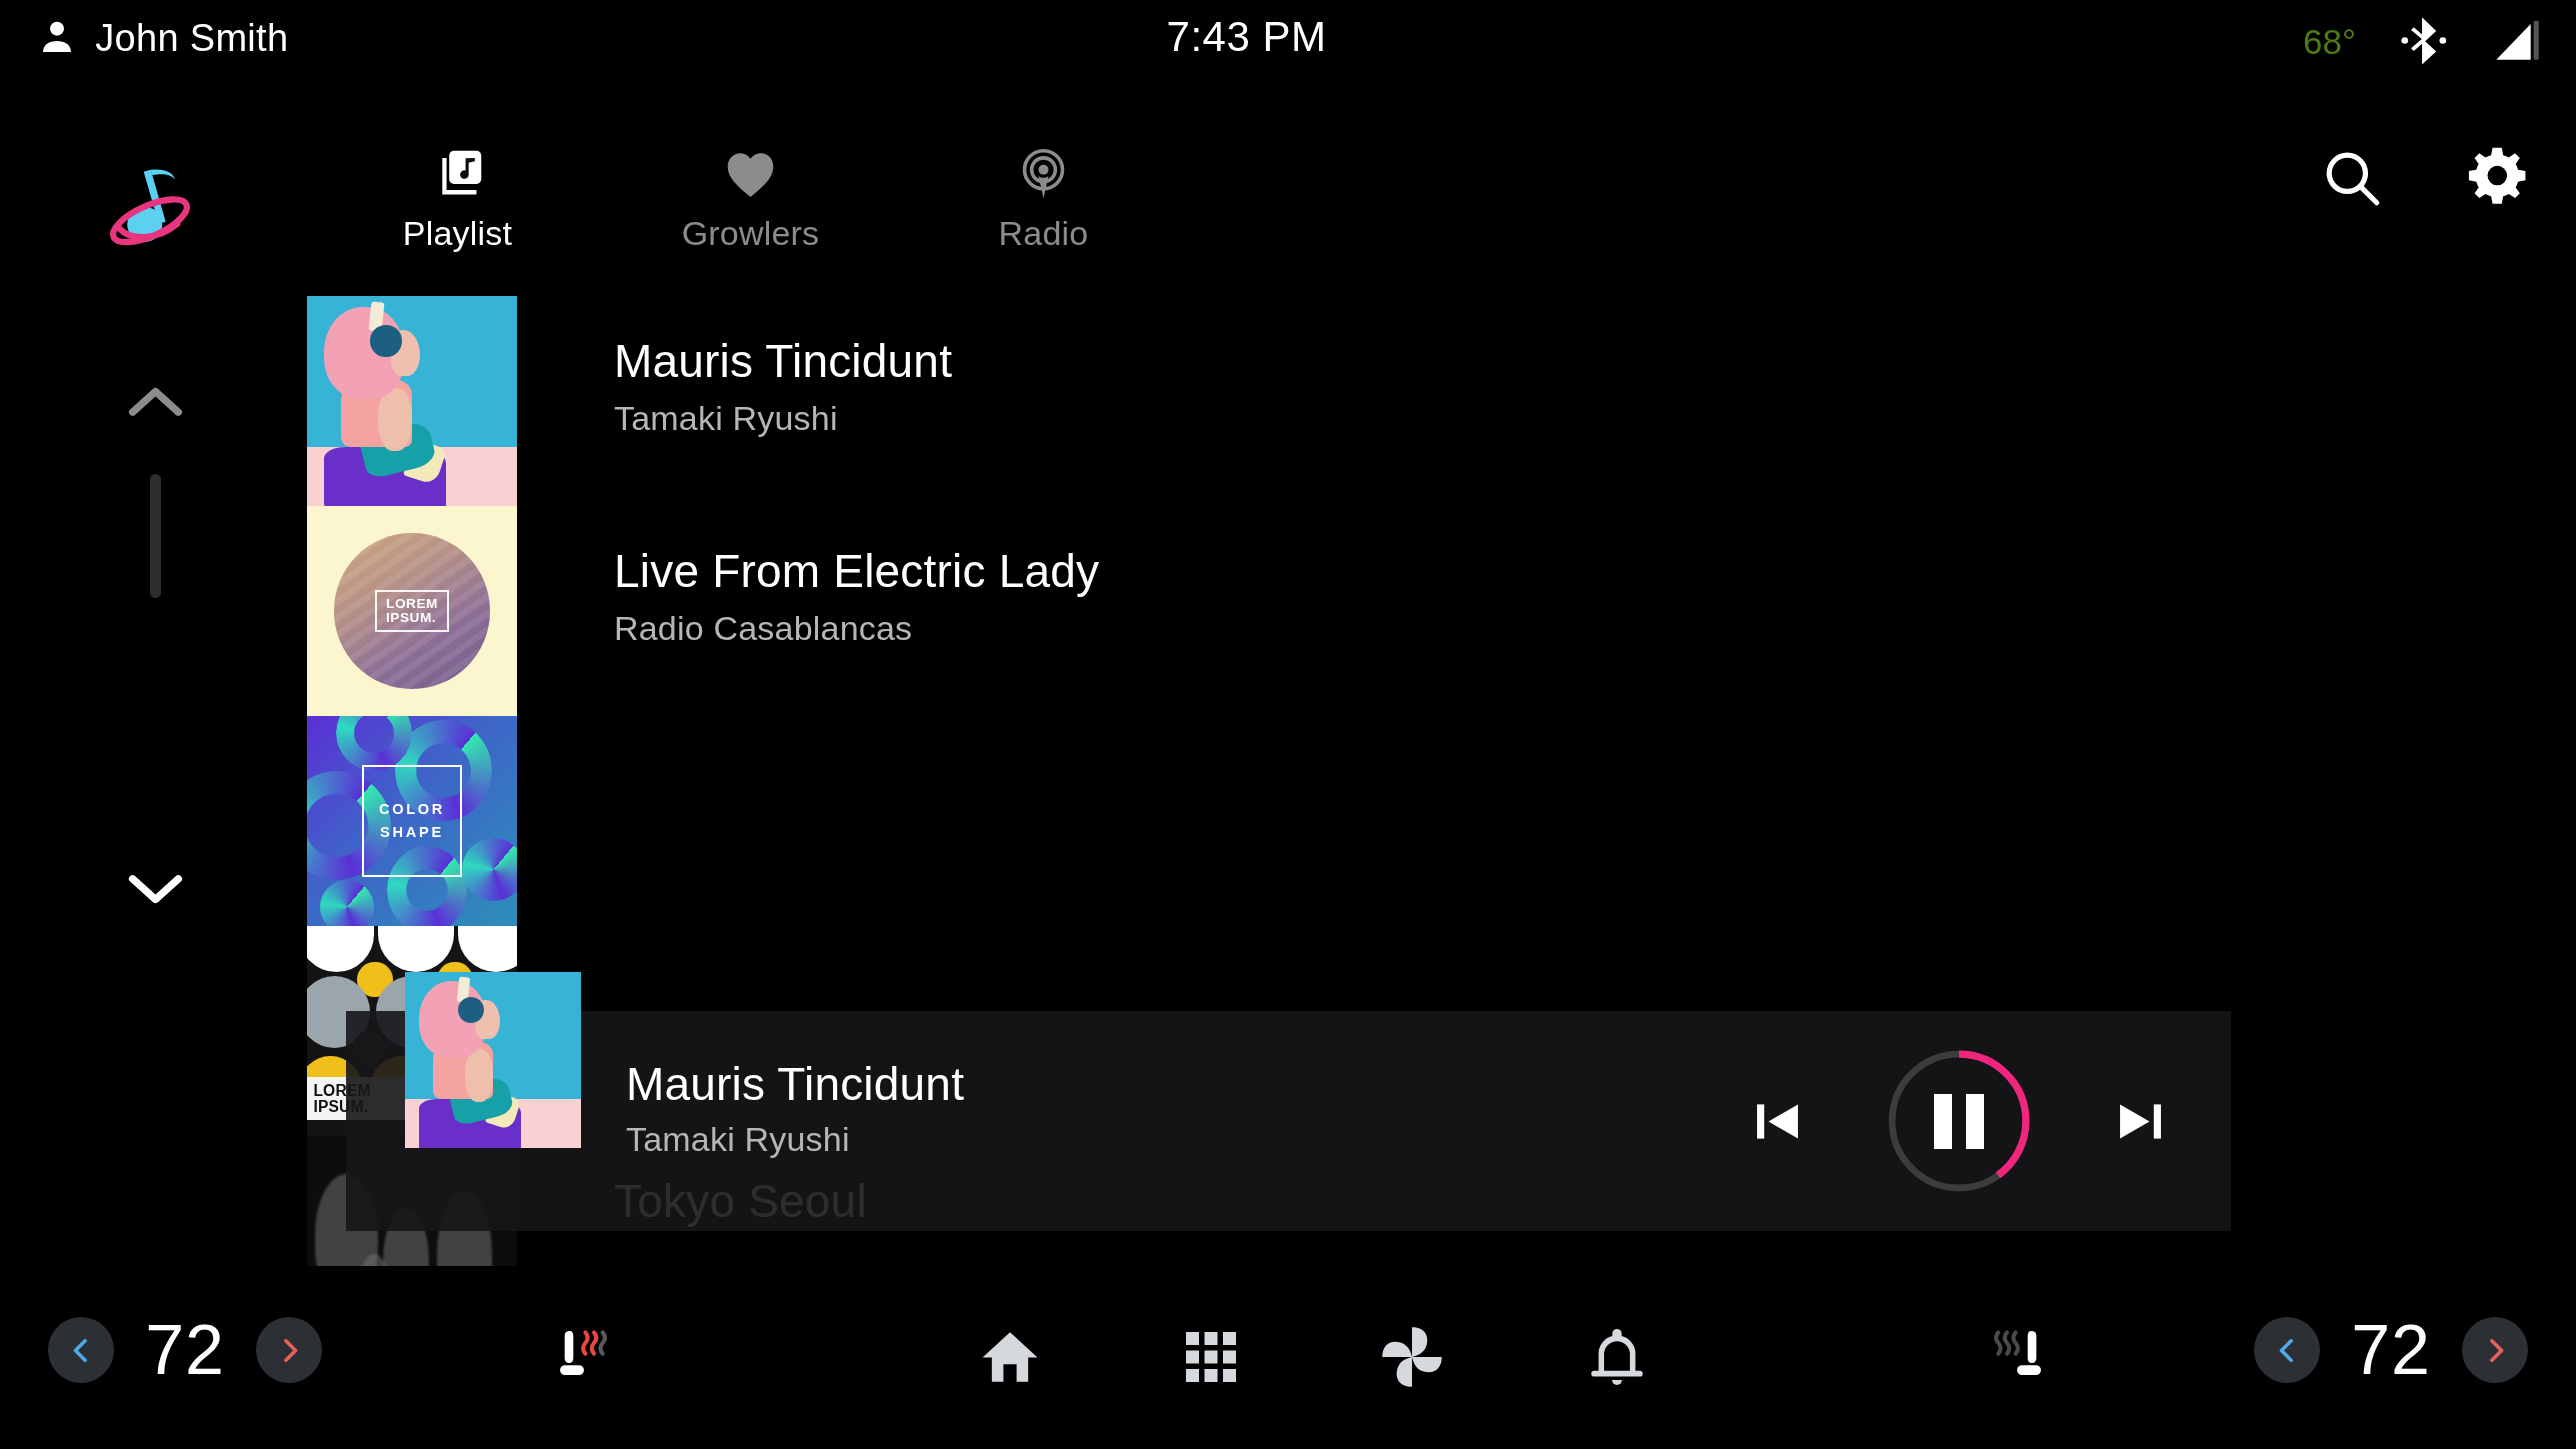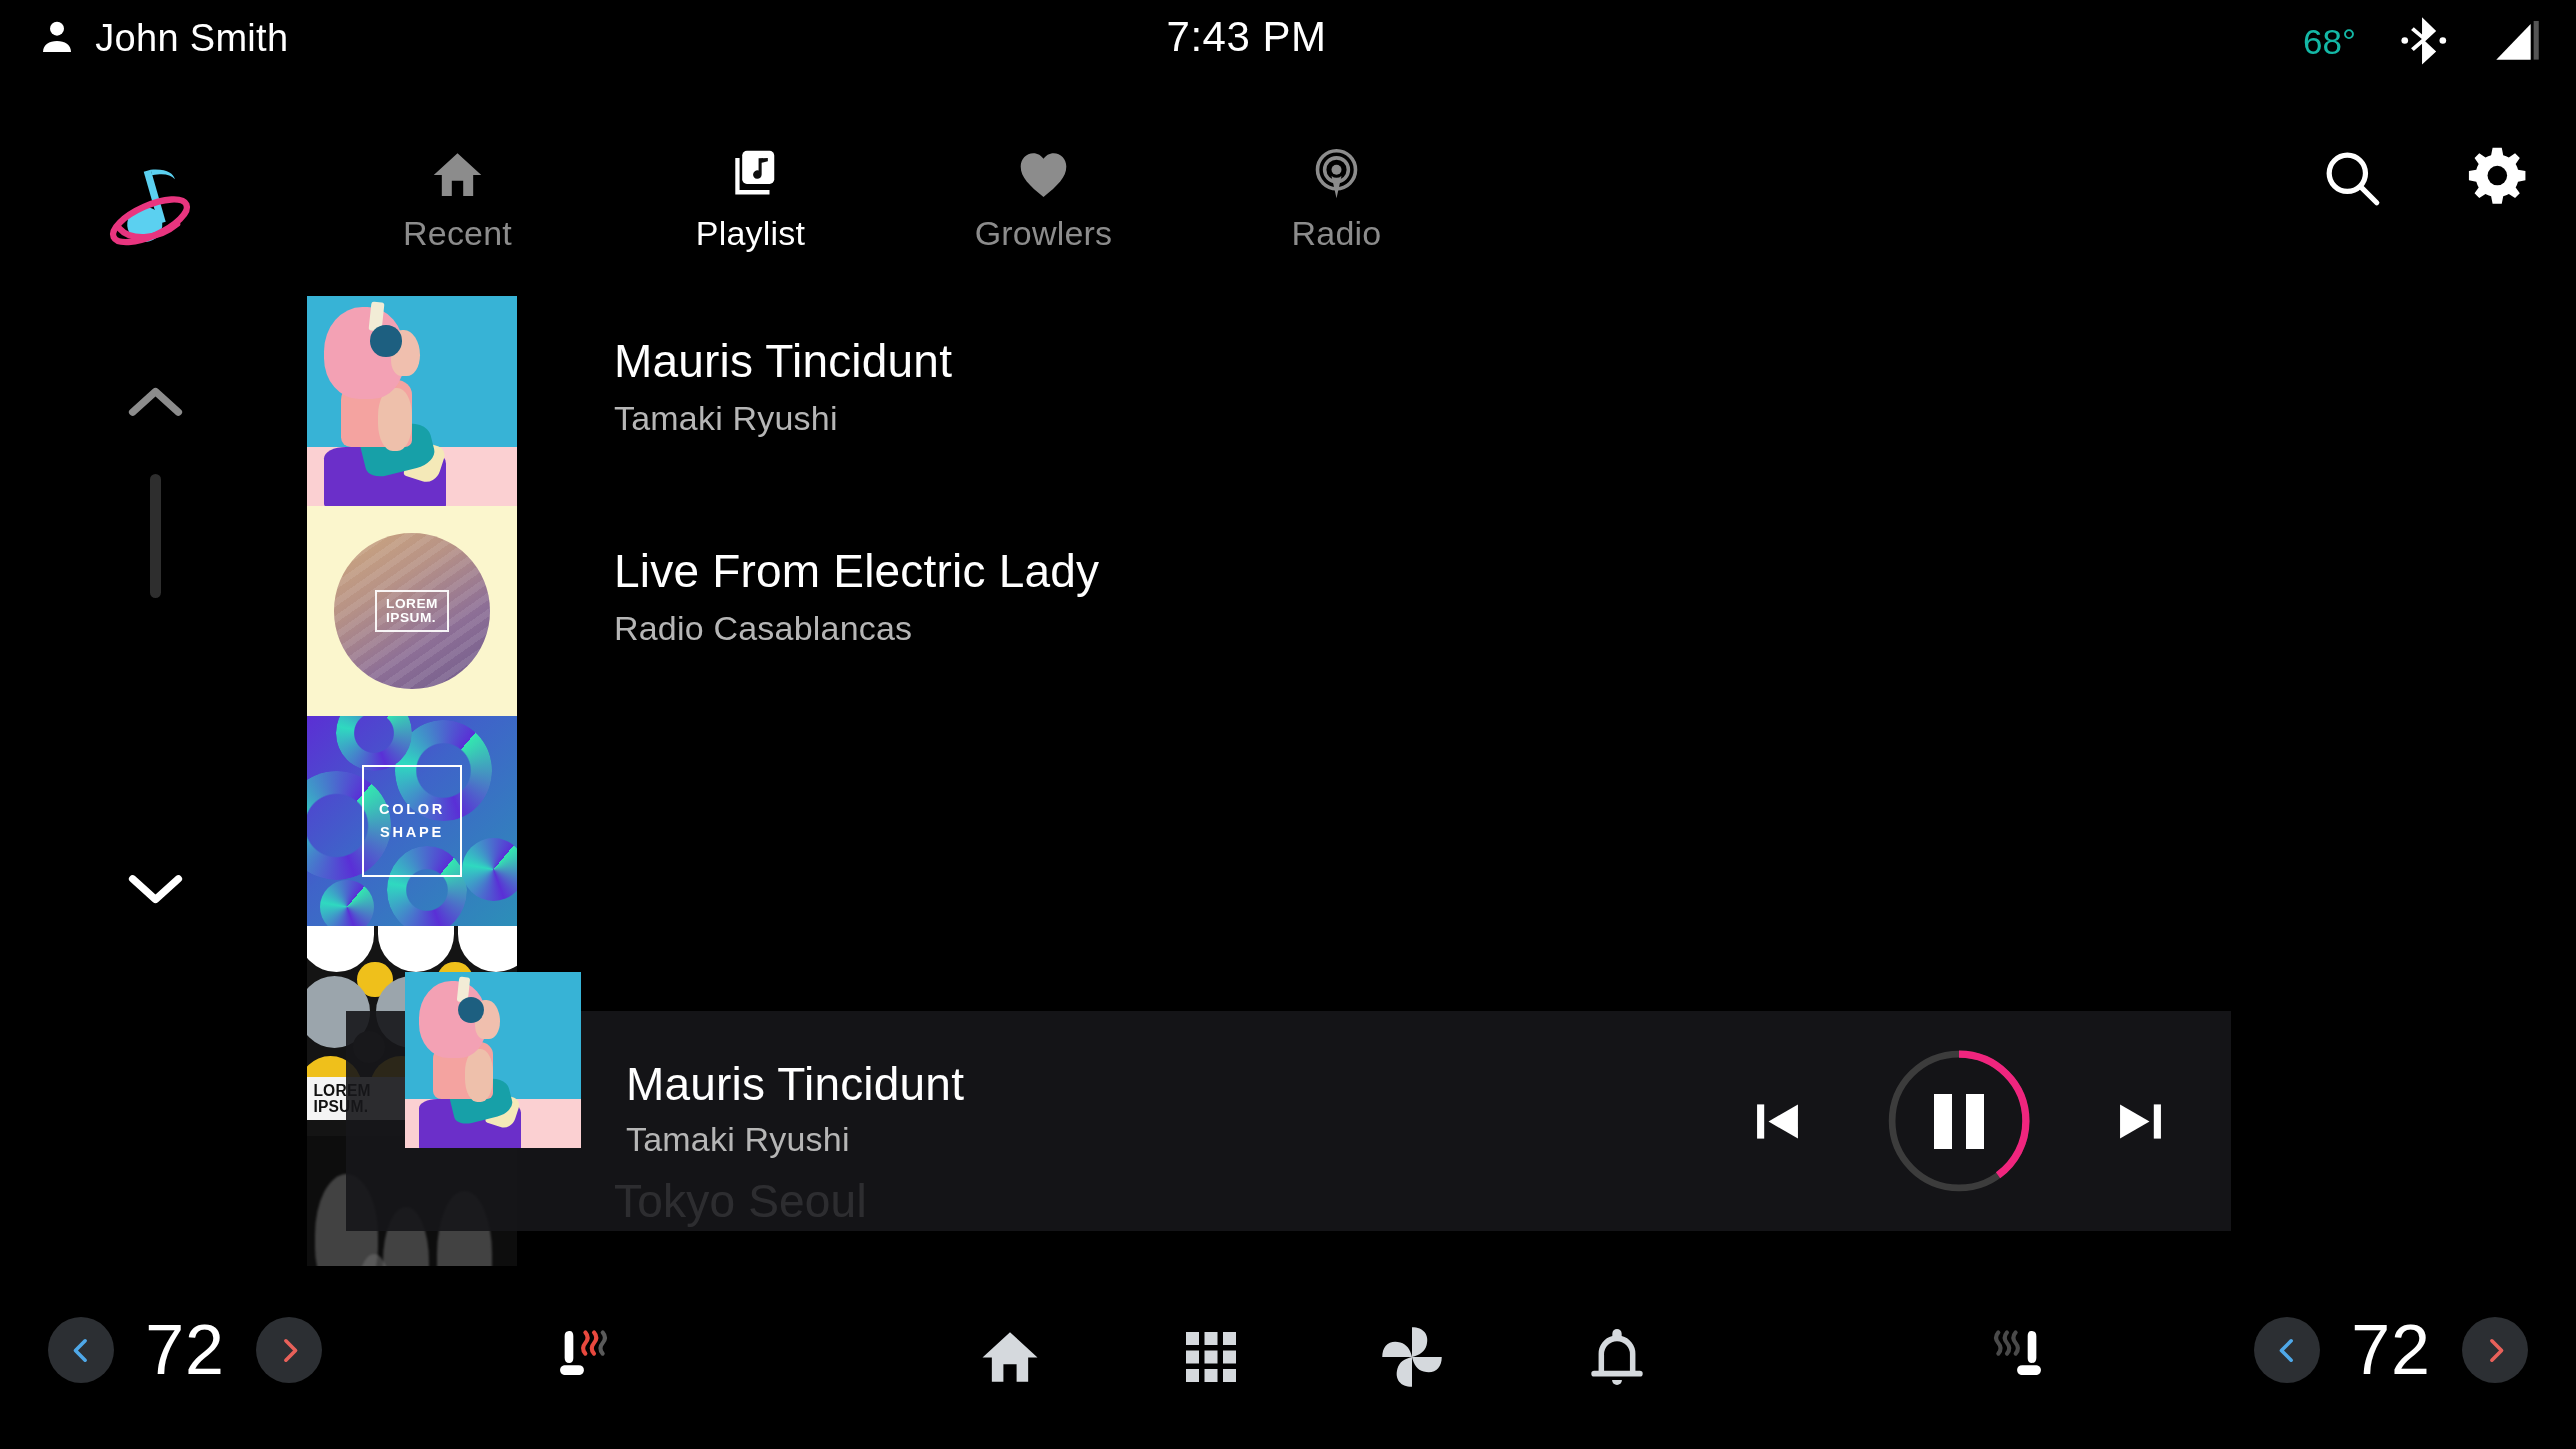--- a/index.html
+++ b/index.html
@@ -11,21 +11,21 @@
   }
   #screen { position:relative; width:2576px; height:1449px; background:#000; }
 
   
   #status-bar { position:absolute; left:0; top:0; width:2576px; height:71px; }
   #user-block { position:absolute; left:37px; top:16.5px; display:flex; align-items:center; gap:18.3px; }
   #user-name { color:#fff; font-size:38px; font-weight:400; letter-spacing:0.3px; }
   #clock { position:absolute; left:0; top:12.8px; width:2493px; text-align:center;
            color:#fff; font-size:42px; font-weight:400; letter-spacing:0.5px; }
   #status-right { position:absolute; right:33px; top:14.6px; display:flex; align-items:center; gap:44px; }
-  #outside-temp { color:#14b8a6; font-size:35px; }
+  #outside-temp { color:#4d7c0f; font-size:35px; }
 
   
   #tab-bar { position:absolute; left:0; top:137px; width:2576px; height:128px; }
   #app-logo { position:absolute; left:99px; top:20px; width:102px; height:102px; }
   #tabs { position:absolute; left:311px; top:0; display:flex; }
   .tab { width:293px; display:flex; flex-direction:column; align-items:center; cursor:pointer; }
   .tab .tab-icon { height:66px; display:flex; align-items:flex-end; justify-content:center; }
   .tab .tab-label { margin-top:11px; font-size:34px; letter-spacing:0.2px; }
   .tab.inactive .tab-label { color:#8c8c8c; }
   .tab.active   .tab-label { color:#fff; }
@@ -186,28 +186,20 @@
         <ellipse cx="32" cy="40" rx="25" ry="9.5" fill="none" stroke="#E8357F" stroke-width="4" transform="rotate(-24 32 40)"></ellipse>
         <g transform="rotate(-16 32 32)">
           <circle cx="26" cy="41" r="11" fill="#5BD0F0" opacity="0"></circle>
         </g>
         <path d="M13 45 C19 52 36 53 49 42" fill="none" stroke="#E8357F" stroke-width="4" stroke-linecap="round"></path>
       </svg>
     </div>
 
     <div id="tabs">
 
-      <div class="tab inactive">
-        <span class="tab-icon">
-          <svg width="57" height="57" viewBox="0 0 24 24">
-            <path d="M12 3 L22 12.2 H18.6 V21 H14.4 V14.6 H9.6 V21 H5.4 V12.2 H2 Z" fill="#8c8c8c"></path>
-          </svg>
-        </span>
-        <span class="tab-label">Recent</span>
-      </div>
 
       <div class="tab active">
         <span class="tab-icon">
           <svg width="57" height="57" viewBox="0 0 24 24">
             <path d="M10.5 2 H20 a2 2 0 0 1 2 2 V14 a2 2 0 0 1 -2 2 H10.5 a2 2 0 0 1 -2 -2 V4 a2 2 0 0 1 2 -2 Z" fill="#fff"></path>
             <path d="M15.4 5.2 v5.1 a1.8 1.8 0 1 0 1.3 1.7 V7.1 l2.6 -.7 V5 Z" fill="#0d0d0d"></path>
             <path d="M5.6 5 H7.4 V18.5 H20 V20.4 H5.6 Z" fill="#fff"></path>
           </svg>
         </span>
         <span class="tab-label">Playlist</span>

